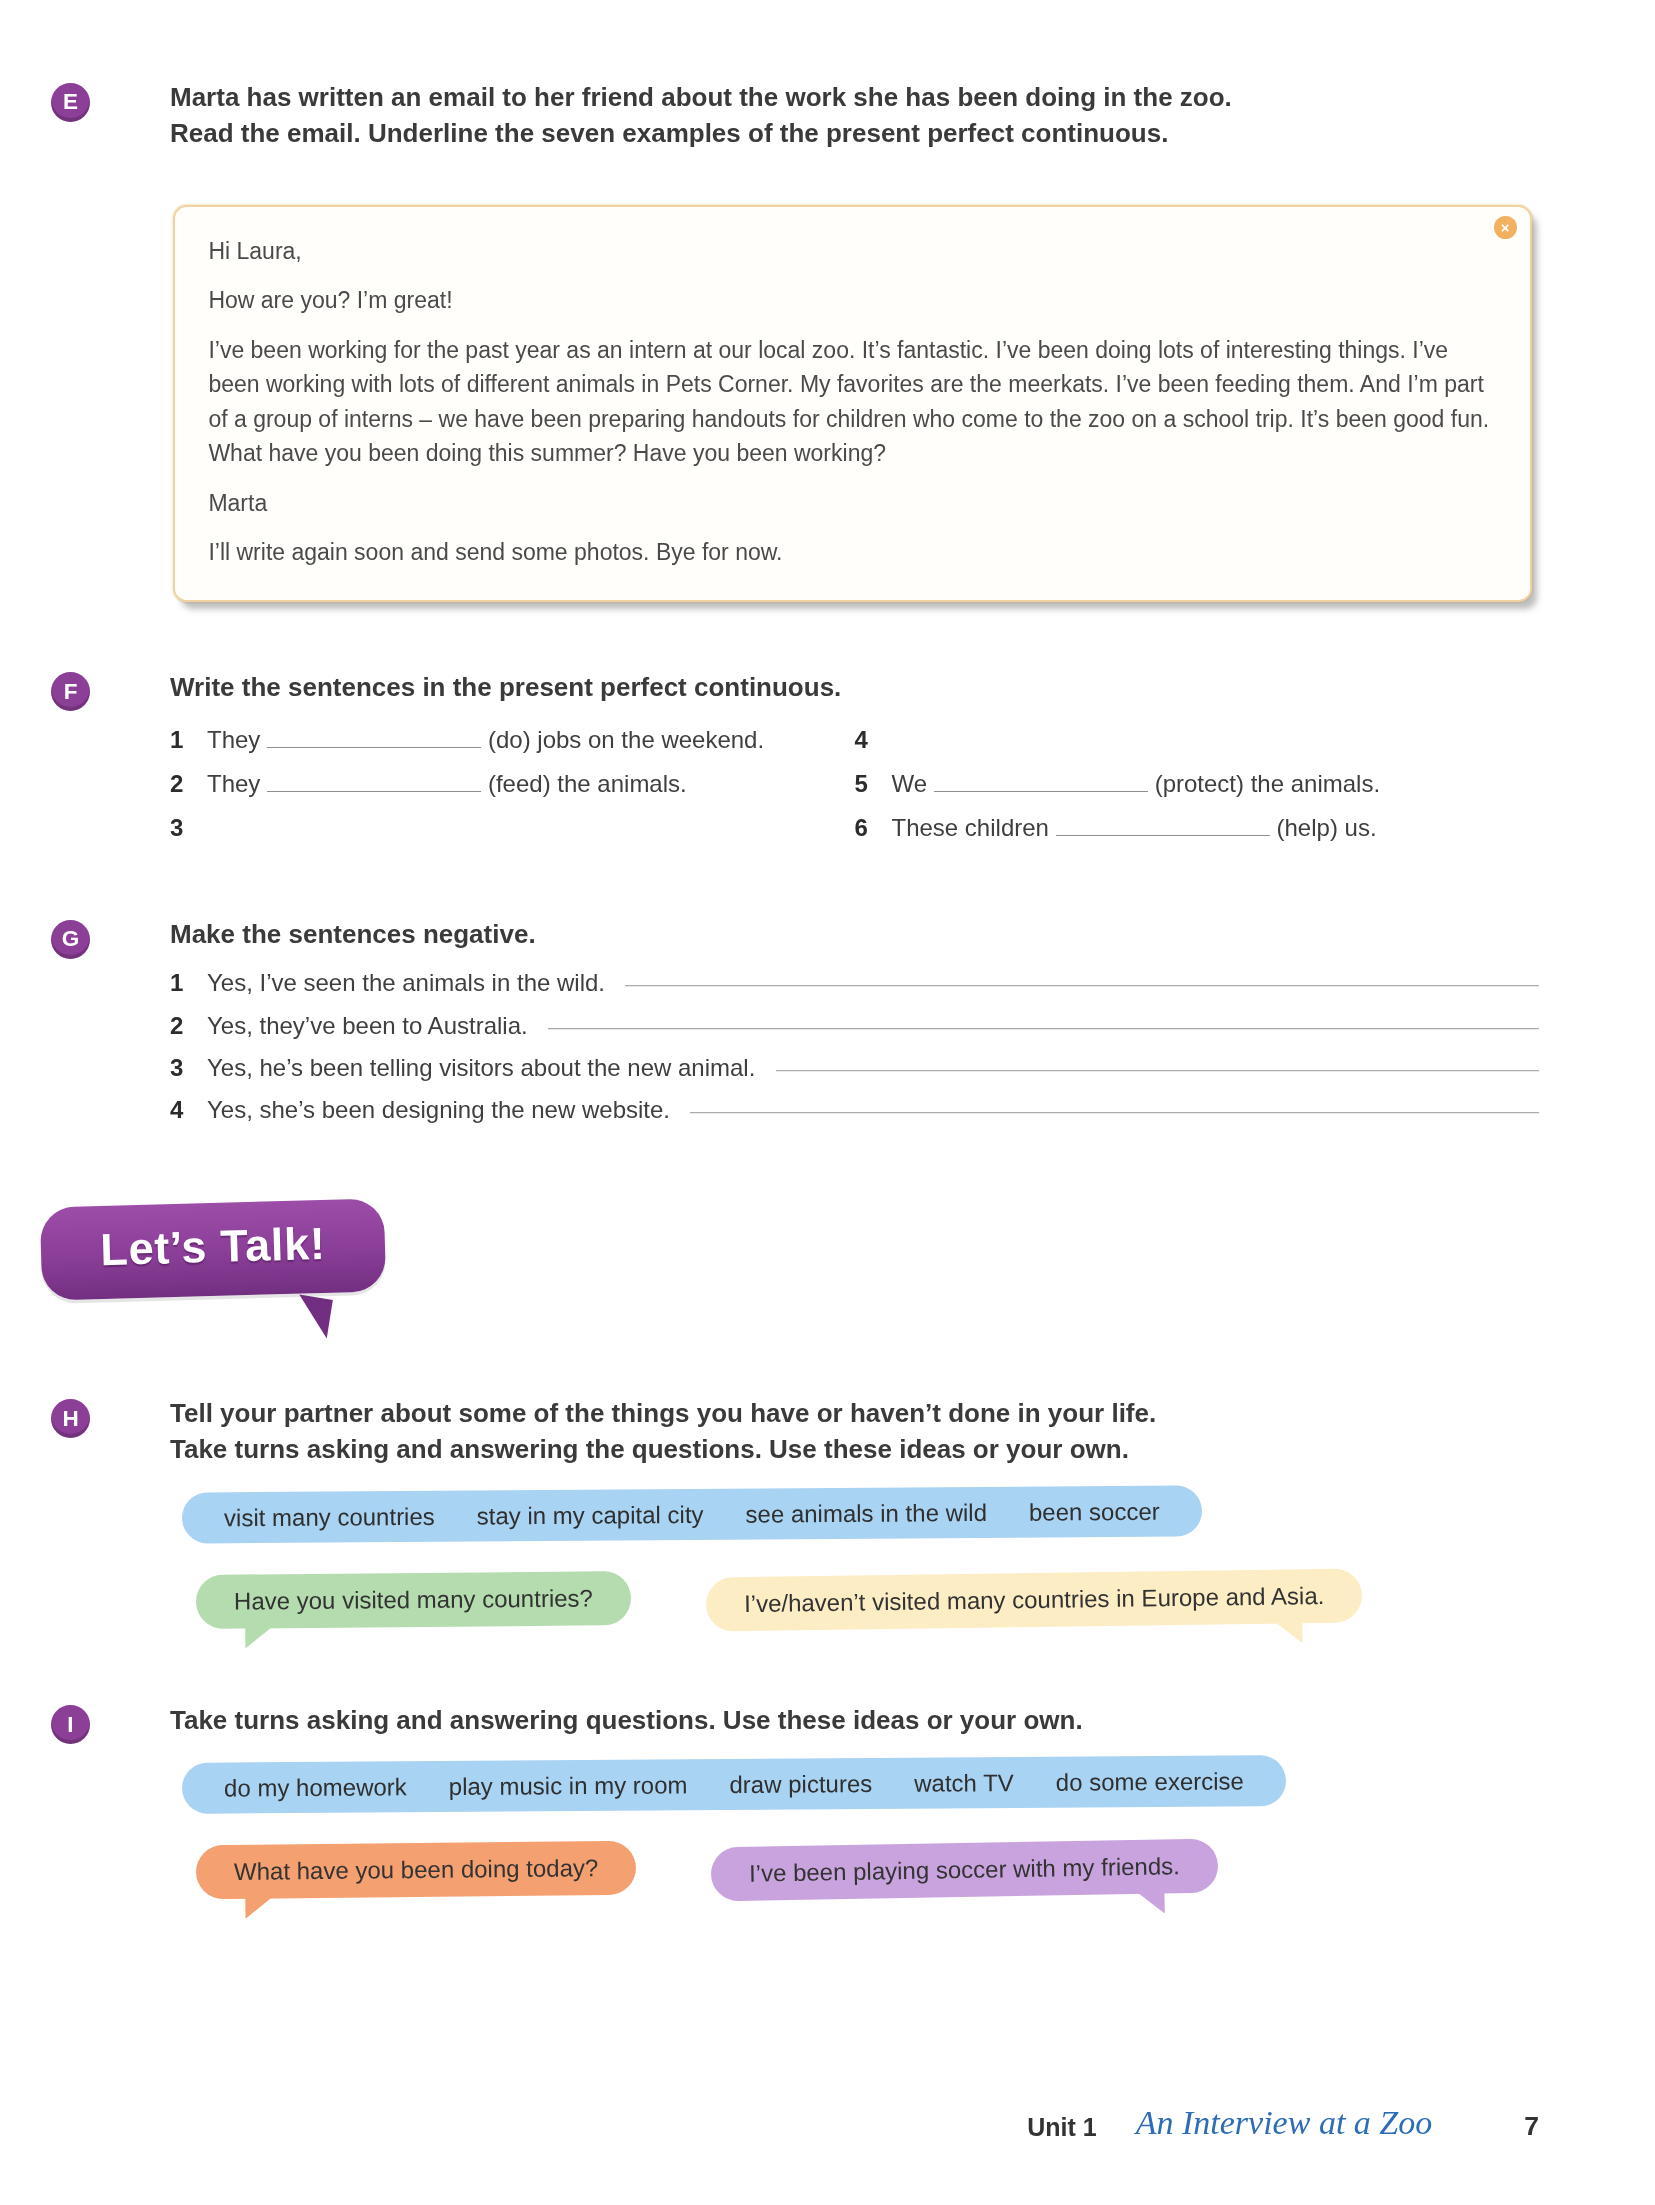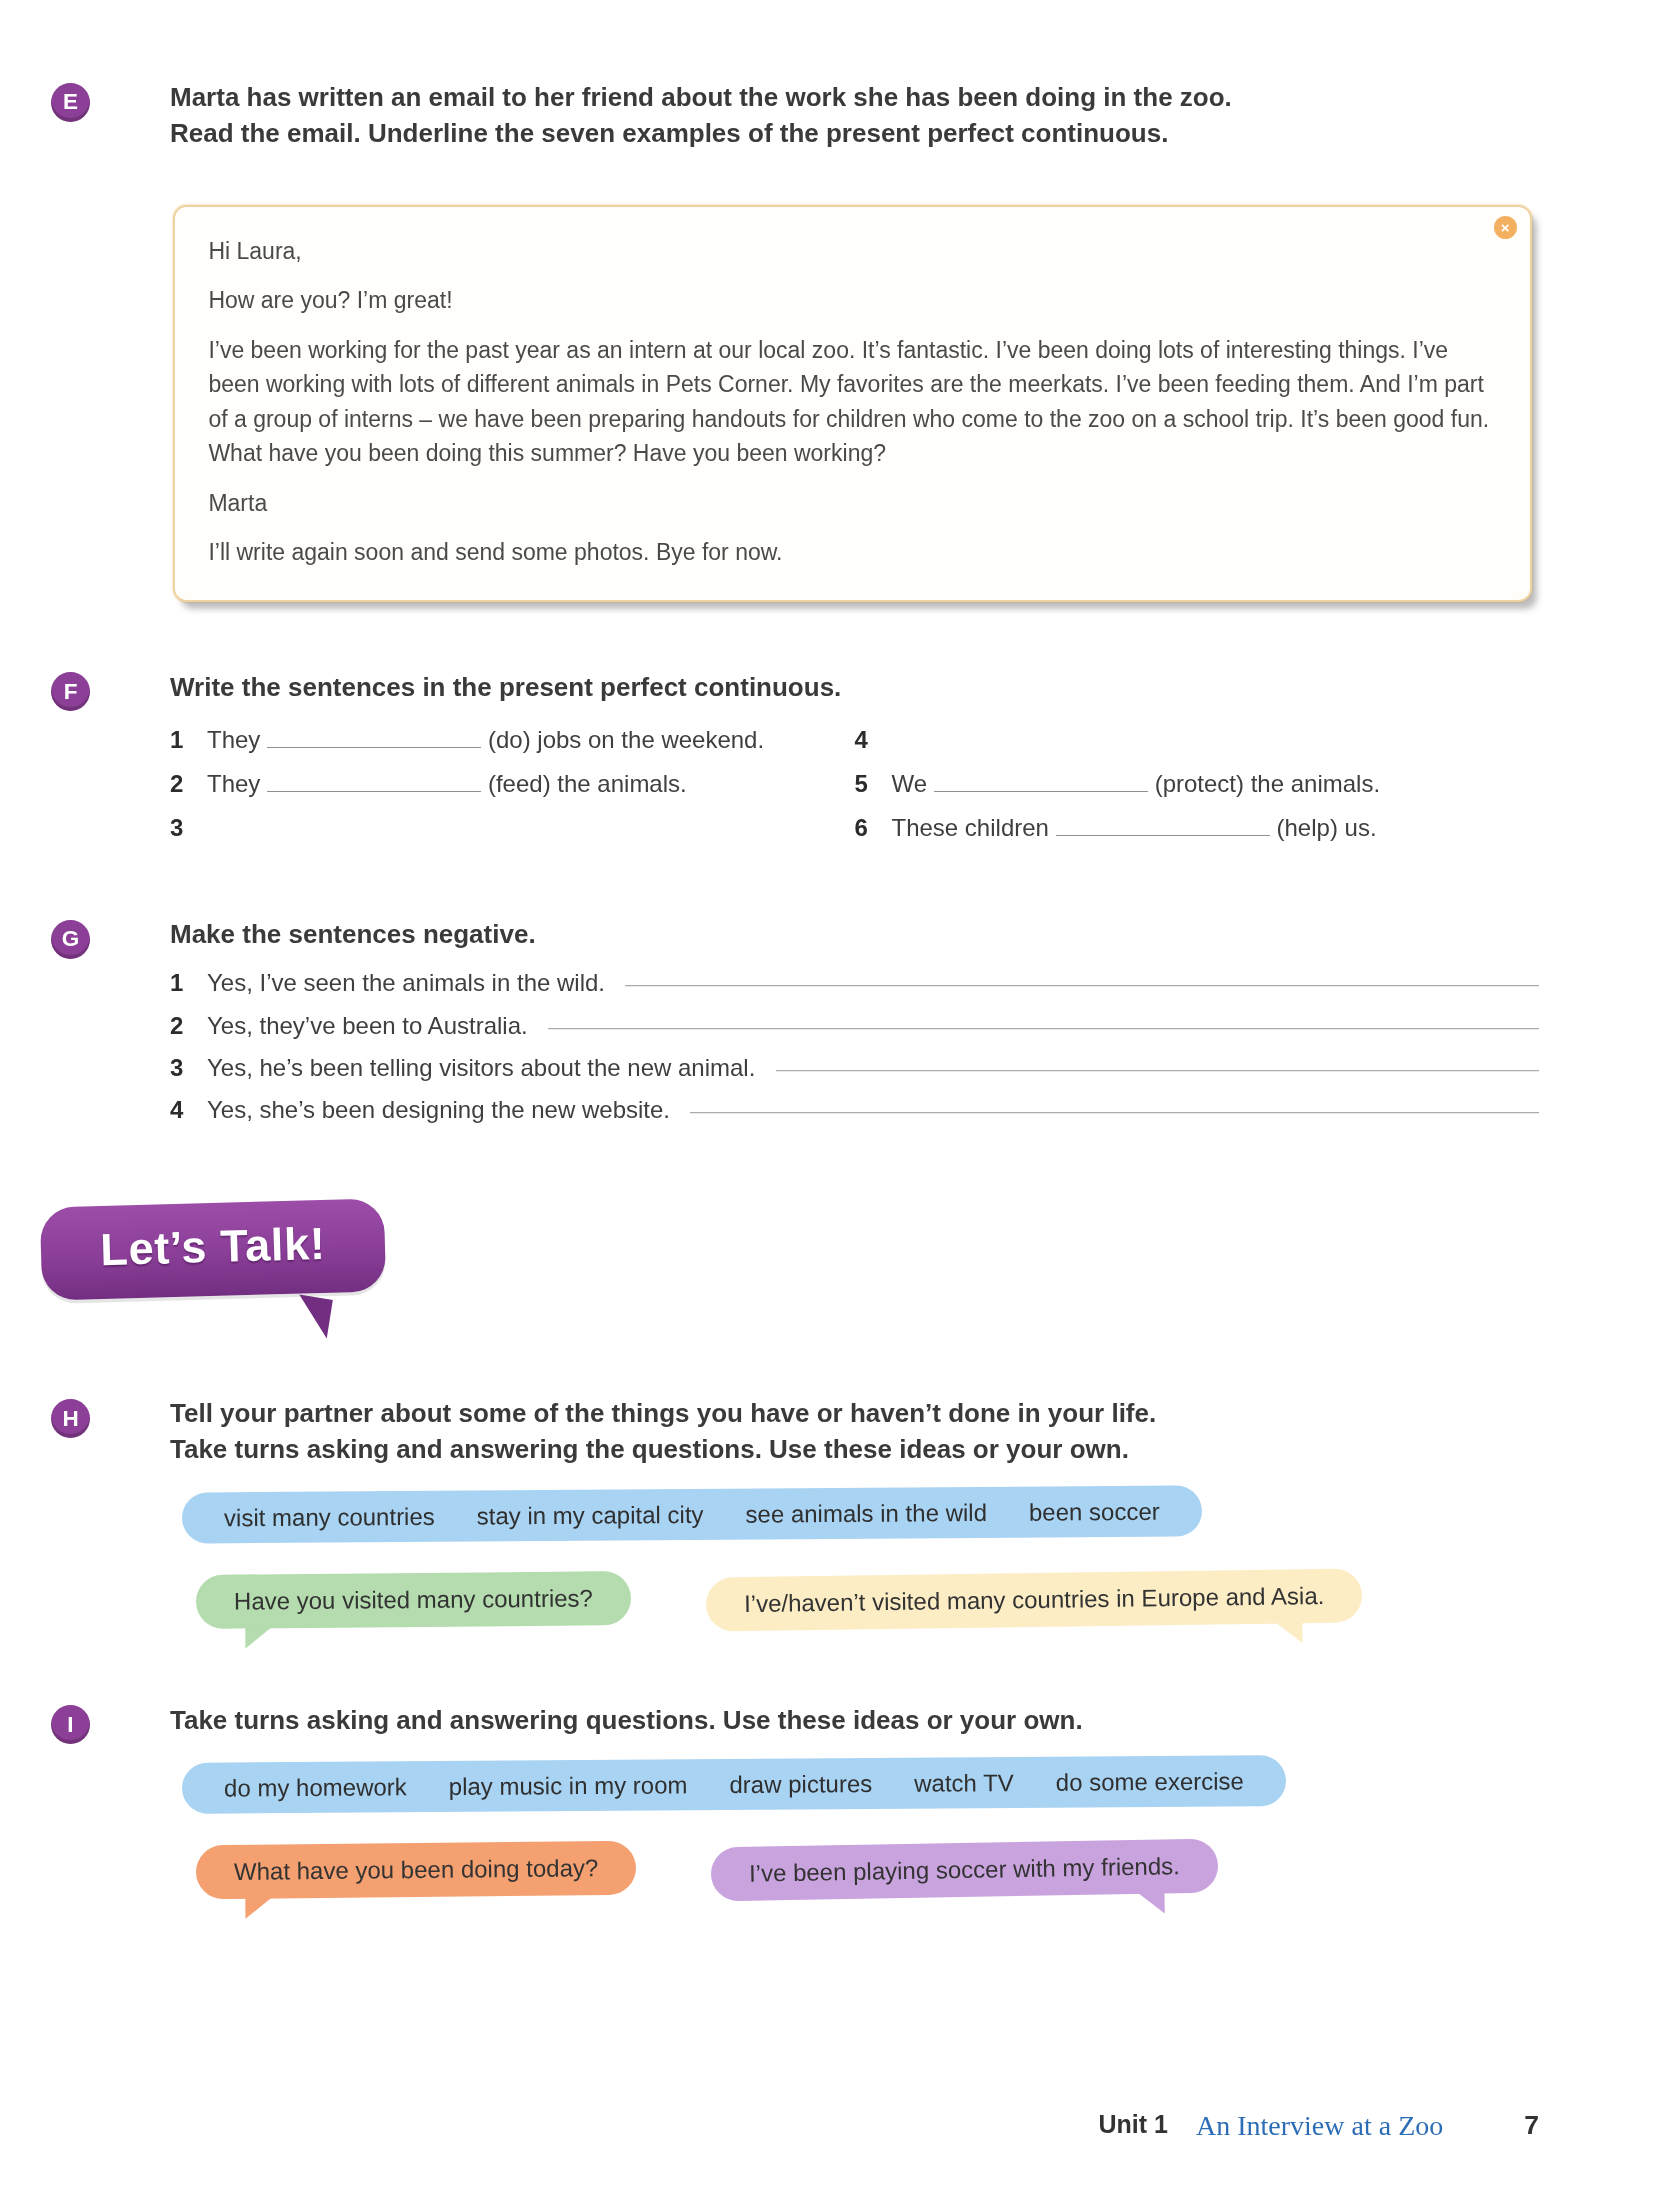--- a/index.html
+++ b/index.html
@@ -96,23 +96,23 @@
   .speech.green  { background:#b4dcae; transform:rotate(-0.5deg); }
   .speech.green::after  { left:49px;  border-top:23px solid #b4dcae; border-right:29px solid transparent; }
   .speech.cream  { background:#fcedc5; transform:rotate(-0.8deg); }
   .speech.cream::after  { right:60px; border-top:23px solid #fcedc5; border-left:29px solid transparent; }
   .speech.orange { background:#f4a070; transform:rotate(-0.6deg); }
   .speech.orange::after { left:49px;  border-top:23px solid #f4a070; border-right:29px solid transparent; }
   .speech.purple { background:#c9a3de; transform:rotate(-1deg); }
   .speech.purple::after { right:54px; border-top:23px solid #c9a3de; border-left:29px solid transparent; }
 
   
-  .footer { position:absolute; bottom:63px; right:116px; display:flex; align-items:flex-start; gap:28px; }
+  .footer { position:absolute; bottom:63px; right:116px; display:flex; align-items:flex-end; gap:39px; }
   .footer-unit { font-weight:bold; font-size:25px; color:#333333; }
-  .footer-title { font-family:"Liberation Serif", serif; font-size:28px; color:#2d6db5; }
+  .footer-title { font-family:"Liberation Serif", serif; font-style:italic; font-size:34px; color:#2d6db5; }
   .footer-page { font-weight:bold; font-size:26.5px; color:#333333; margin-left:53px; }
 </style>
 </head>
 <body>
 
 <div class="page">
 
   <section class="exercise">
     <div class="badge">E</div>
     <div class="content">

